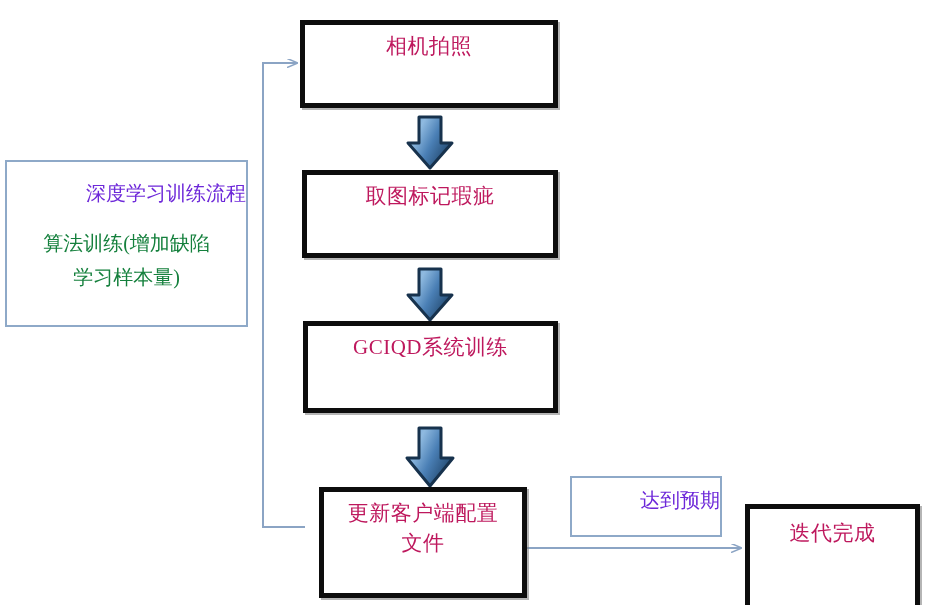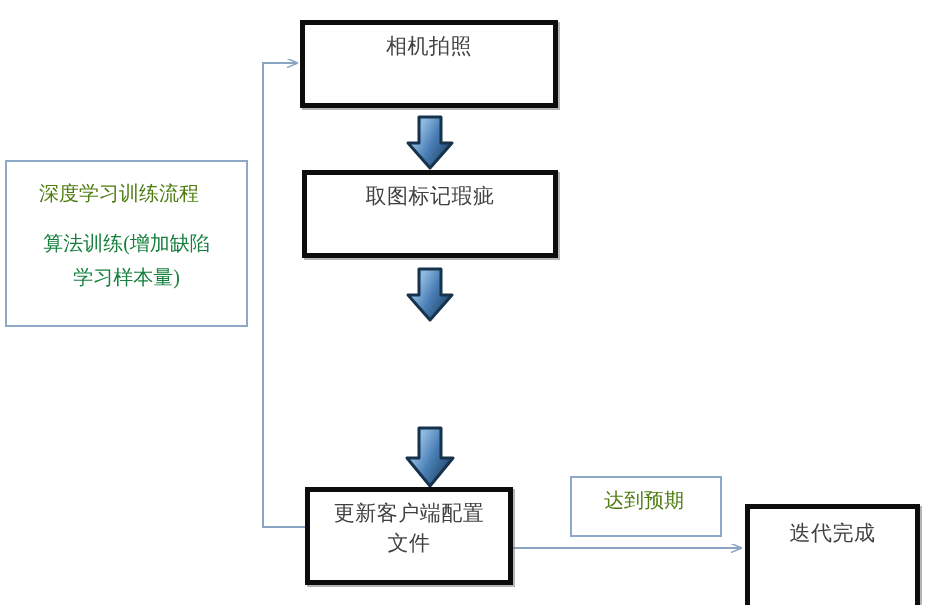--- a/index.html
+++ b/index.html
@@ -25,45 +25,45 @@
     box-shadow: 2px 2px 0 rgba(120,120,120,0.55);
   }
   .node .label {
     position: absolute;
     left: 0;
     right: 0;
     top: 6px;
     text-align: center;
     font-size: 21px;
     line-height: 30px;
-    color: #404040;
+    color: #be185d;
     letter-spacing: 0.5px;
     white-space: pre-line;
   }
   .node.centered .label {
     top: 50%;
     transform: translateY(-50%);
   }
 
   
   .thinbox {
     position: absolute;
     box-sizing: border-box;
     background: #ffffff;
     border: 2px solid #8ea9c8;
   }
   .thinbox .label {
     position: absolute;
     left: 0;
     right: 0;
     top: 7px;
-    text-align: left;
+    text-align: right;
     font-size: 20px;
     line-height: 31px;
-    color: #4d7c0f;
+    color: #6d28d9;
     white-space: pre-line;
     padding-left: 32px;
   }
 
   
   #legend-box .label {
     font-size: 20px;
     line-height: 34px;
     top: 14px;
   }
@@ -131,22 +131,25 @@
   </div>
 
   <div class="node" style="left:300px; top:20px; width:258px; height:88px;">
     <div class="label">相机拍照</div>
   </div>
 
   <div class="node" style="left:302px; top:170px; width:256px; height:88px;">
     <div class="label">取图标记瑕疵</div>
   </div>
 
+  <div class="node" style="left:303px; top:321px; width:255px; height:92px;">
+    <div class="label">GCIQD系统训练</div>
+  </div>
 
-  <div class="node" style="left:305px; top:487px; width:208px; height:98px;">
+  <div class="node" style="left:319px; top:487px; width:208px; height:111px;">
     <div class="label">更新客户端配置
 文件</div>
   </div>
 
   <div class="thinbox" style="left:570px; top:476px; width:152px; height:61px;">
     <div class="label">达到预期</div>
   </div>
 
   <div class="node centered" style="left:745px; top:504px; width:175px; height:108px;">
     <div class="label" style="top:9px; transform:none;">迭代完成</div>

